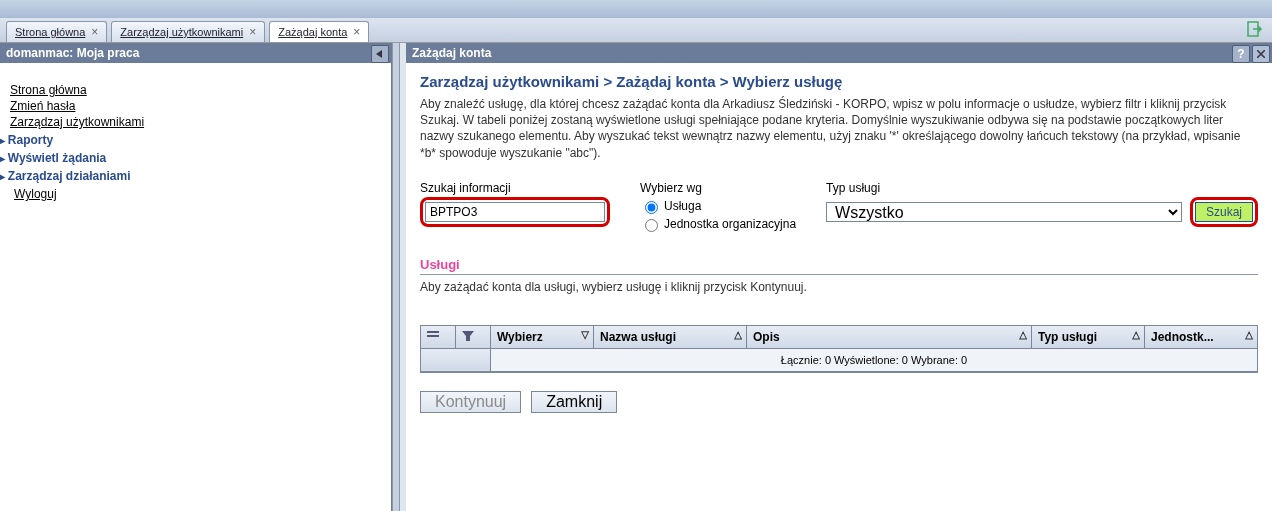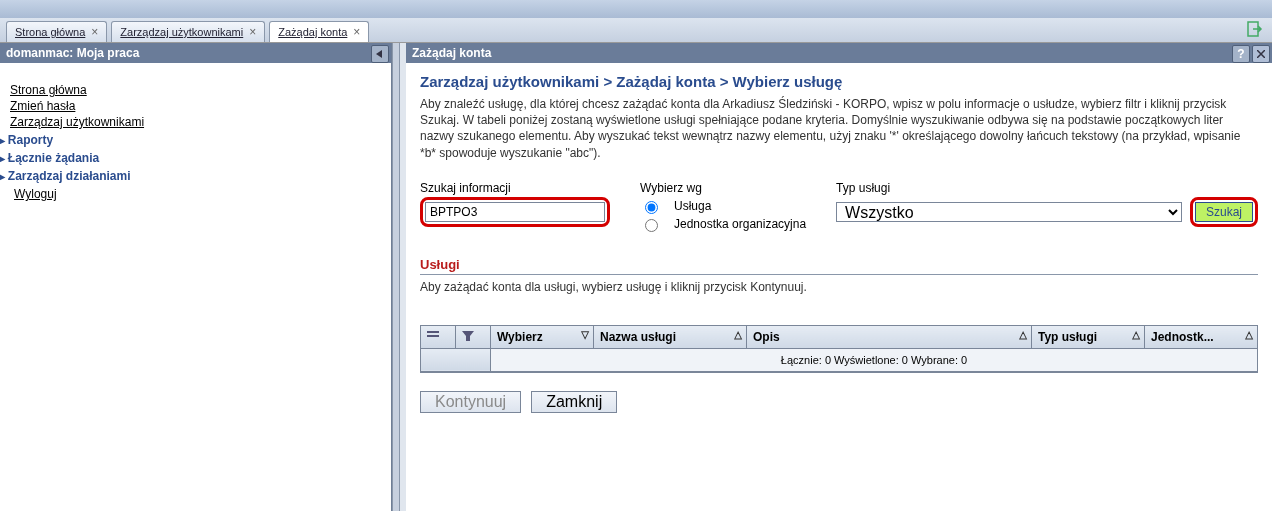--- a/index.html
+++ b/index.html
@@ -27,24 +27,24 @@
 .main{flex:1;display:flex;flex-direction:column;background:#fff;margin-left:6px;}
 .main-body{padding:6px 14px;overflow:auto;flex:1;}
 .breadcrumb{color:#2a4c8e;font-size:15px;font-weight:bold;margin:4px 0 6px 0;}
 .desc{color:#333;font-size:12px;line-height:1.35;}
 .desc b{font-weight:normal;}
 .search-row{display:flex;align-items:flex-start;margin-top:20px;gap:30px;}
 .field-col{display:flex;flex-direction:column;}
 .lbl{font-size:12px;color:#000;margin-bottom:2px;}
 .textinput{font-family:Arial;font-size:12px;height:18px;border:1px solid #7a8699;padding:0 4px;}
 .highlight{border:3px solid #d40000;border-radius:8px;padding:2px;}
-.radio-col label{display:flex;align-items:center;gap:13px;font-size:12px;margin:1px 0;}
+.radio-col label{display:flex;align-items:center;gap:3px;font-size:12px;margin:1px 0;}
 .select{height:20px;border:1px solid #7a8699;font-size:16px;padding-left:4px;background:#fff;}
 .srch-btn{height:20px;border:1px solid #2a4c8e;background:#bef264;color:#2a4c8e;font-size:12px;padding:0 10px;cursor:pointer;}
-.section-title{margin-top:24px;color:#b91c1c;font-weight:bold;font-size:13px;border-bottom:1px solid #8a97aa;padding-bottom:2px;}
+.section-title{margin-top:24px;color:#ec4899;font-weight:bold;font-size:13px;border-bottom:1px solid #8a97aa;padding-bottom:2px;}
 .tbl-wrap{margin-top:30px;border:1px solid #7a8699;border-right:none;}
 .tbl{width:100%;border-collapse:collapse;}
 .tbl th{background:linear-gradient(#e6ecf4,#cfd9e6);border:1px solid #7a8699;border-top:none;border-left:none;font-size:12px;font-weight:bold;text-align:left;padding:2px 6px;height:18px;position:relative;}
 .sort{position:absolute;right:4px;top:3px;font-size:10px;color:#333;}
 .tbl td{border:1px solid #7a8699;border-top:none;border-left:none;font-size:11px;text-align:center;padding:2px 6px;height:18px;background:#f0f3f8;}
 .tool-th{background:linear-gradient(#e6ecf4,#cfd9e6);width:22px;text-align:center;}
 .btns-row{margin-top:18px;display:flex;gap:10px;}
 .pbtn{height:22px;border:1px solid #7a8699;background:linear-gradient(#f2f5fa,#dde4ee);font-size:16px;padding:0 14px;cursor:pointer;}
 .pbtn.disabled{color:#8a8a8a;cursor:default;}
 .divider{width:6px;background:#c7d0de;cursor:col-resize;border-left:1px solid #8a97aa;border-right:1px solid #8a97aa;}
@@ -83,21 +83,21 @@
         <svg width="8" height="8">
             <path d="M6 0 L0 4 L6 8 Z" fill="#334"></path>
           </svg>
       </div>
     </div>
     <ul class="side-list">
       <li><a href="#">Strona główna</a></li>
       <li><a href="#">Zmień hasła</a></li>
       <li><a href="#">Zarządzaj użytkownikami</a></li>
       <li class="section"><span class="section-h">Raporty</span></li>
-      <li class="section"><span class="section-h">Łącznie żądania</span></li>
+      <li class="section"><span class="section-h">Wyświetl żądania</span></li>
       <li class="section"><span class="section-h">Zarządzaj działaniami</span></li>
       <li style="margin-top:4px;margin-left:4px;"><a href="#">Wyloguj</a></li>
     </ul>
   </div>
 
   <div class="divider"></div>
 
   <div class="main">
     <div class="panelhdr">
       <span>Zażądaj konta</span>

